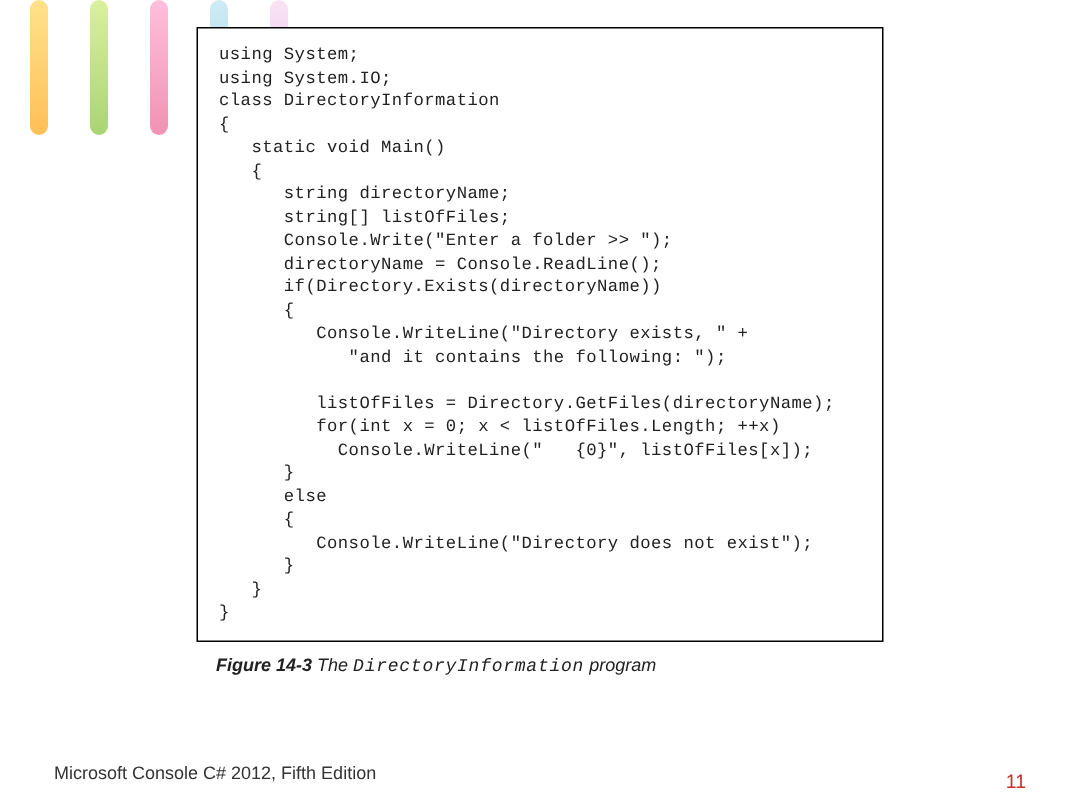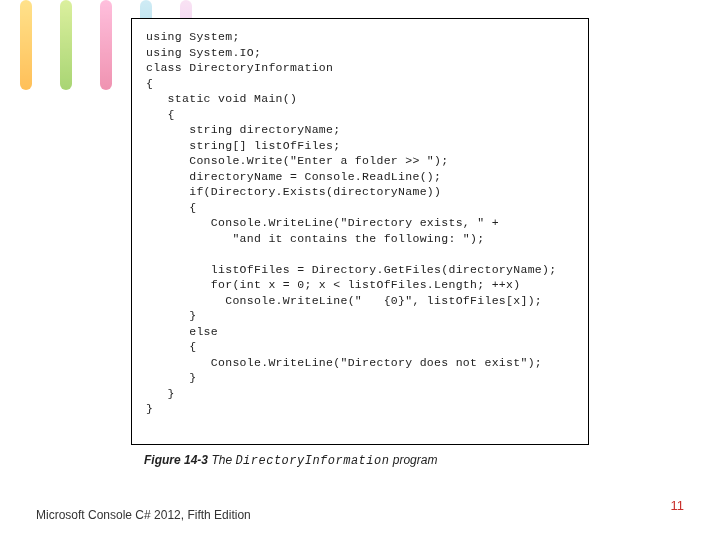--- a/index.html
+++ b/index.html
@@ -25,21 +25,21 @@
   .s3 { left: 80px;background: linear-gradient(#ff9ecb,#e85a88); }
   .s4 { left:120px;background: linear-gradient(#b7e2f0,#5fb8d9); }
   .s5 { left:160px;background: linear-gradient(#f0b7e2,#c85fd9); opacity:.6; }
   .code-box {
     position: relative;
     z-index: 1;
     margin: 18px auto 8px auto;
     width: 432px;
     border: 1px solid #000;
     background: #fff;
-    padding: 10px 10px 27px 14px;
+    padding: 10px 10px 10px 14px;
     font-family: "Courier New", monospace;
     font-size: 11.5px;
     line-height: 1.35;
     color: #222;
     letter-spacing: 0.3px;
     white-space: pre;
   }
   .caption {
     width: 432px;
     margin: 8px auto 0 auto;
@@ -53,21 +53,21 @@
   .footer-left {
     position: absolute;
     left: 36px;
     bottom: 18px;
     font-size: 12px;
     color: #333;
   }
   .footer-right {
     position: absolute;
     right: 36px;
-    bottom: 27px;
+    bottom: 12px;
     font-size: 13px;
     color: #c9302c;
   }
 </style>
 </head>
 <body>
 
 <div class="bgstripes">
   <div class="stripe s1"></div>
   <div class="stripe s2"></div>

